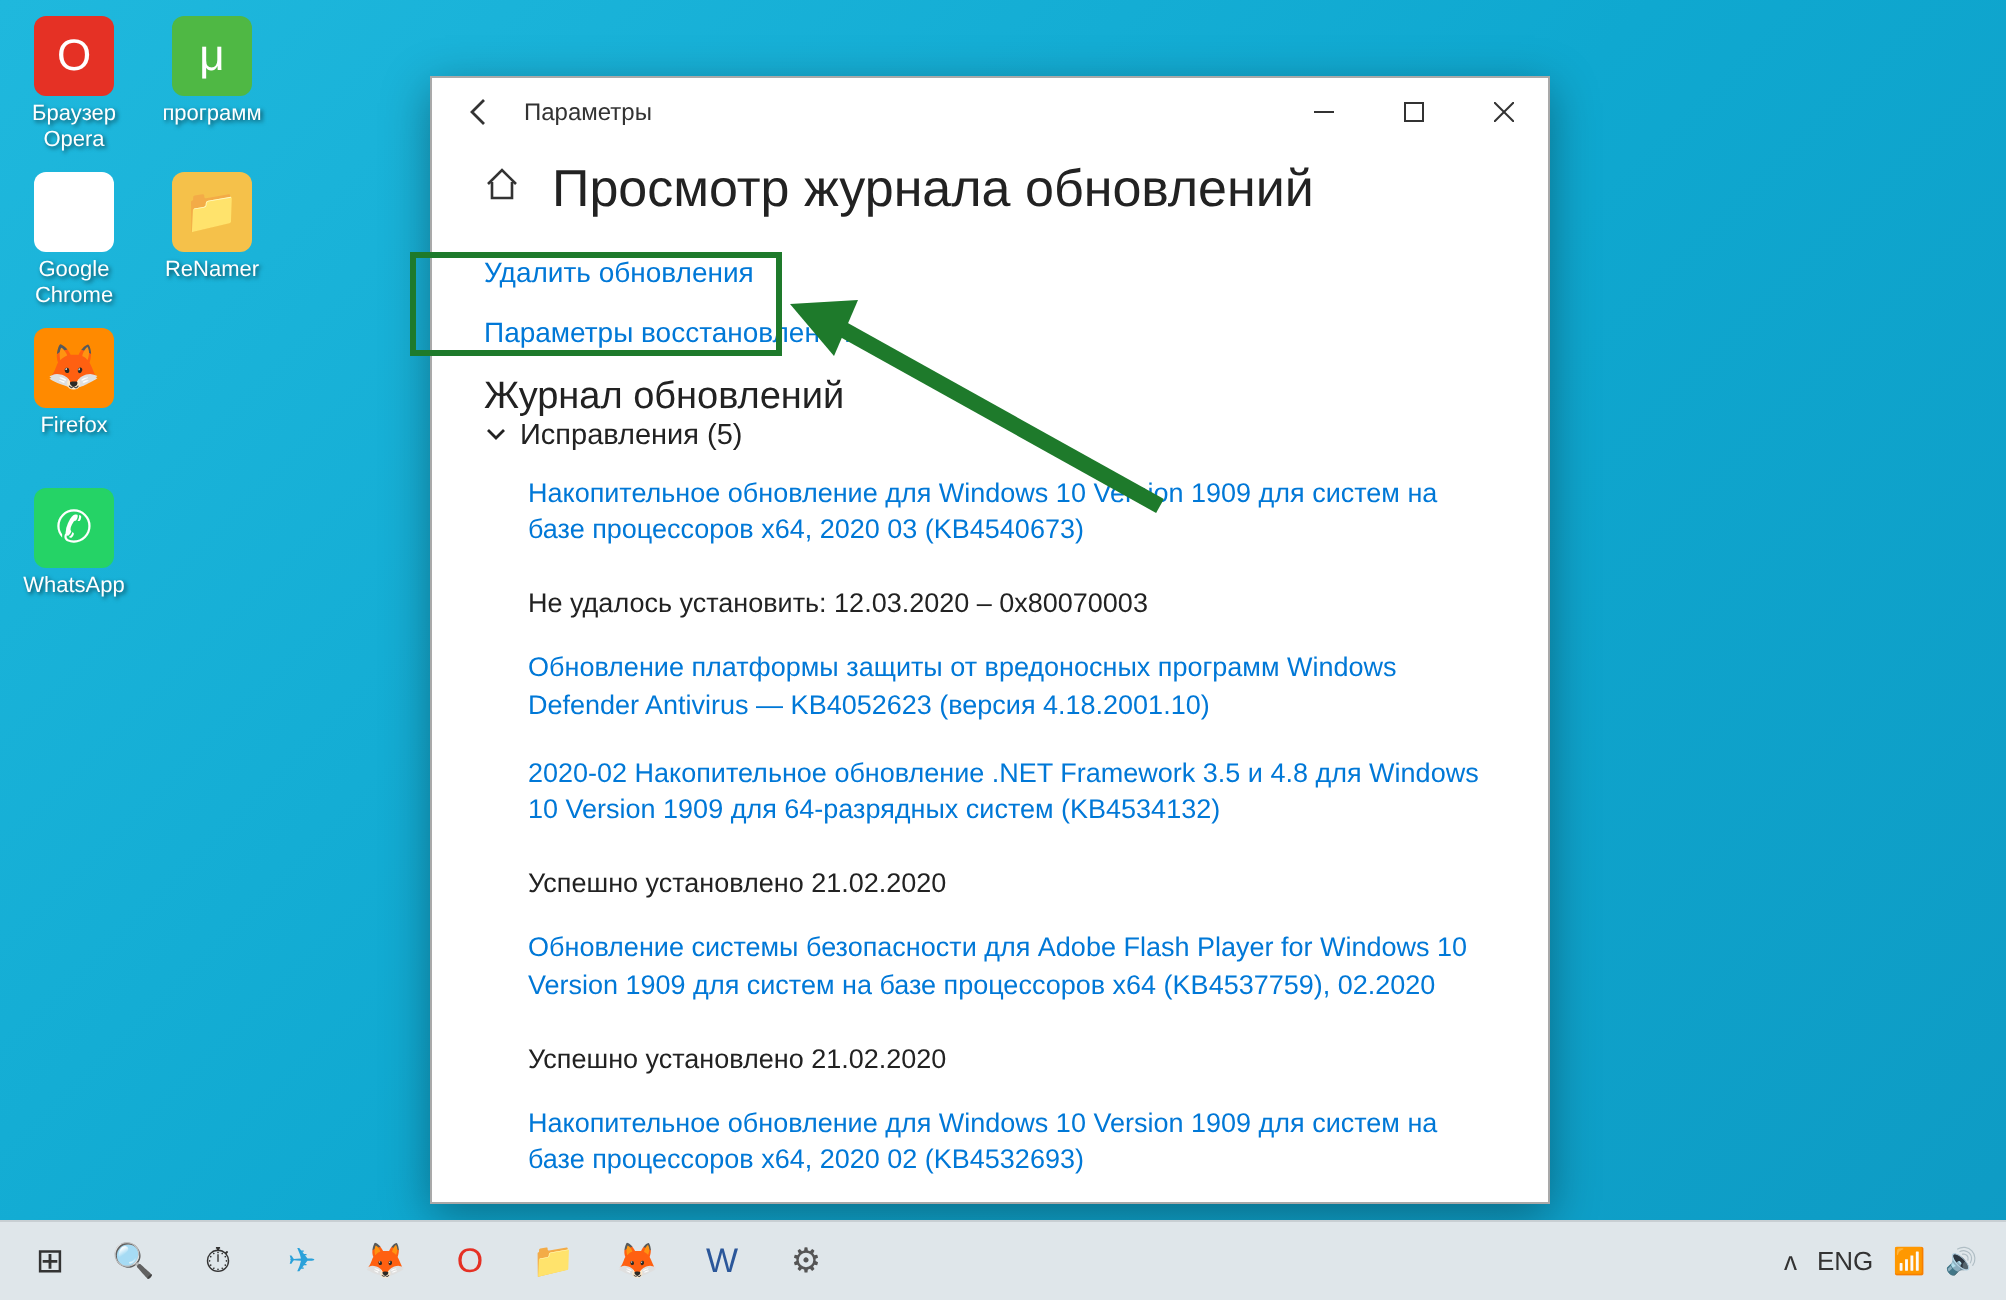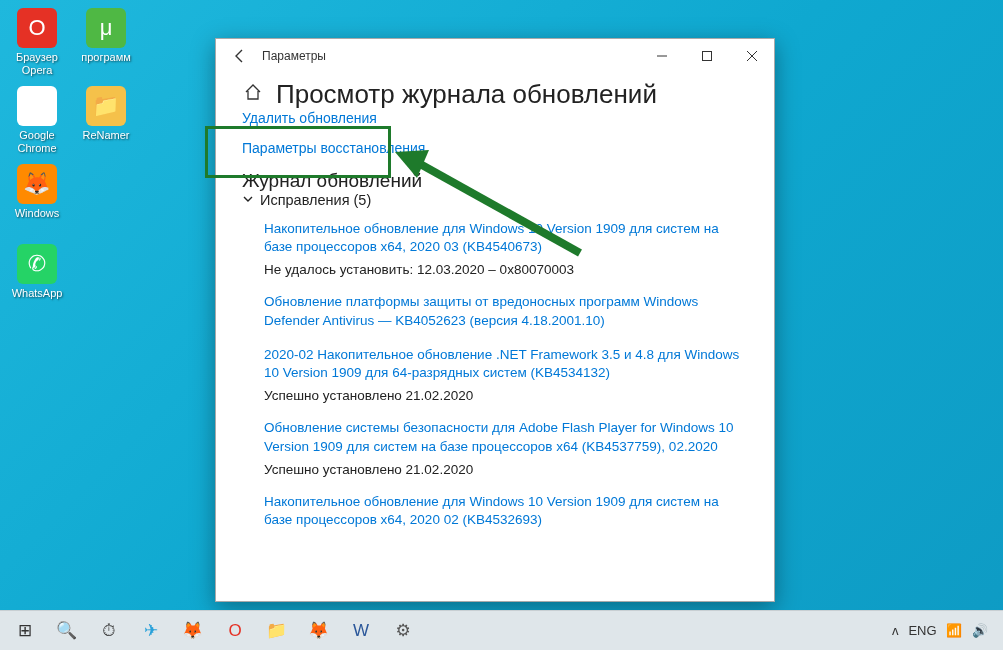--- a/index.html
+++ b/index.html
@@ -29,34 +29,34 @@
     display:flex; flex-direction:column;
     overflow:hidden;
   }
   .titlebar { height: 34px; display:flex; align-items:center; padding:0 0 0 10px; }
   .back-btn { width:28px; height:28px; display:flex; align-items:center; justify-content:center; font-size:16px; color:#333; cursor:pointer;}
   .title-text { font-size: 12px; color:#333; margin-left:8px; flex:1;}
   .win-controls { display:flex; height:100%;}
   .win-btn { width:45px; display:flex; align-items:center; justify-content:center; font-size:12px; color:#333; cursor:pointer;}
 
   .content { padding: 6px 26px 10px 26px; overflow-y:hidden; flex:1; position:relative;}
-  .page-heading-row { display:flex; align-items:center; gap:14px; text-align:right;}
+  .page-heading-row { display:flex; align-items:center; gap:14px; margin-bottom:18px;}
   .home-ico { width:20px; font-size:18px; color:#333; cursor:pointer;}
   .page-heading { font-size: 26px; font-weight: 350; color:#222;}
 
   .action-link { display:block; font-size:14px; color:#0078d7; margin: 0 0 14px 0; cursor:pointer; width:fit-content;}
 
   .section-heading { font-size: 19px; font-weight: 400; color:#222; margin-top:14px; }
   .exp-row { display:flex; align-items:center; gap:6px; font-size:14.5px; color:#222; margin-bottom:12px; cursor:pointer;}
   .chev { font-size:12px; transform: rotate(0deg);}
 
   .update-list { padding-left: 22px; }
   .update-item { margin-bottom: 16px; }
   .u-title { font-size: 13.5px; color:#0078d7; line-height:1.35; cursor:pointer; max-width:590px;}
-  .u-status { font-size: 13.5px; color:#222; margin-top:6px;}
+  .u-status { font-size: 13.5px; color:#222; margin-top:20px;}
 
   
   .highlight-box {
     position:absolute;
     border: 3px solid #1e7a2b;
     left: 205px; top: 126px;
     width: 186px; height: 52px;
     pointer-events:none;
     z-index: 50;
   }
@@ -94,21 +94,21 @@
     <div class="desktop-icon" style="left: 6px; top: 86px;">
       <div class="ico" style="background:#fff;color:#fff;">◉</div>
       <div class="lbl">Google Chrome</div>
     </div>
     <div class="desktop-icon" style="left: 75px; top: 86px;">
       <div class="ico" style="background:#f5c14a;color:#fff;">📁</div>
       <div class="lbl">ReNamer</div>
     </div>
     <div class="desktop-icon" style="left: 6px; top: 164px;">
       <div class="ico" style="background:#ff8a00;color:#fff;">🦊</div>
-      <div class="lbl">Windows</div>
+      <div class="lbl">Firefox</div>
     </div>
     <div class="desktop-icon" style="left: 6px; top: 244px;">
       <div class="ico" style="background:#25d366;color:#fff;">✆</div>
       <div class="lbl">WhatsApp</div>
     </div>
   </div>
 
 <div class="highlight-box"></div>
 <svg class="arrow" viewBox="0 0 190 110">
   <defs></defs>

